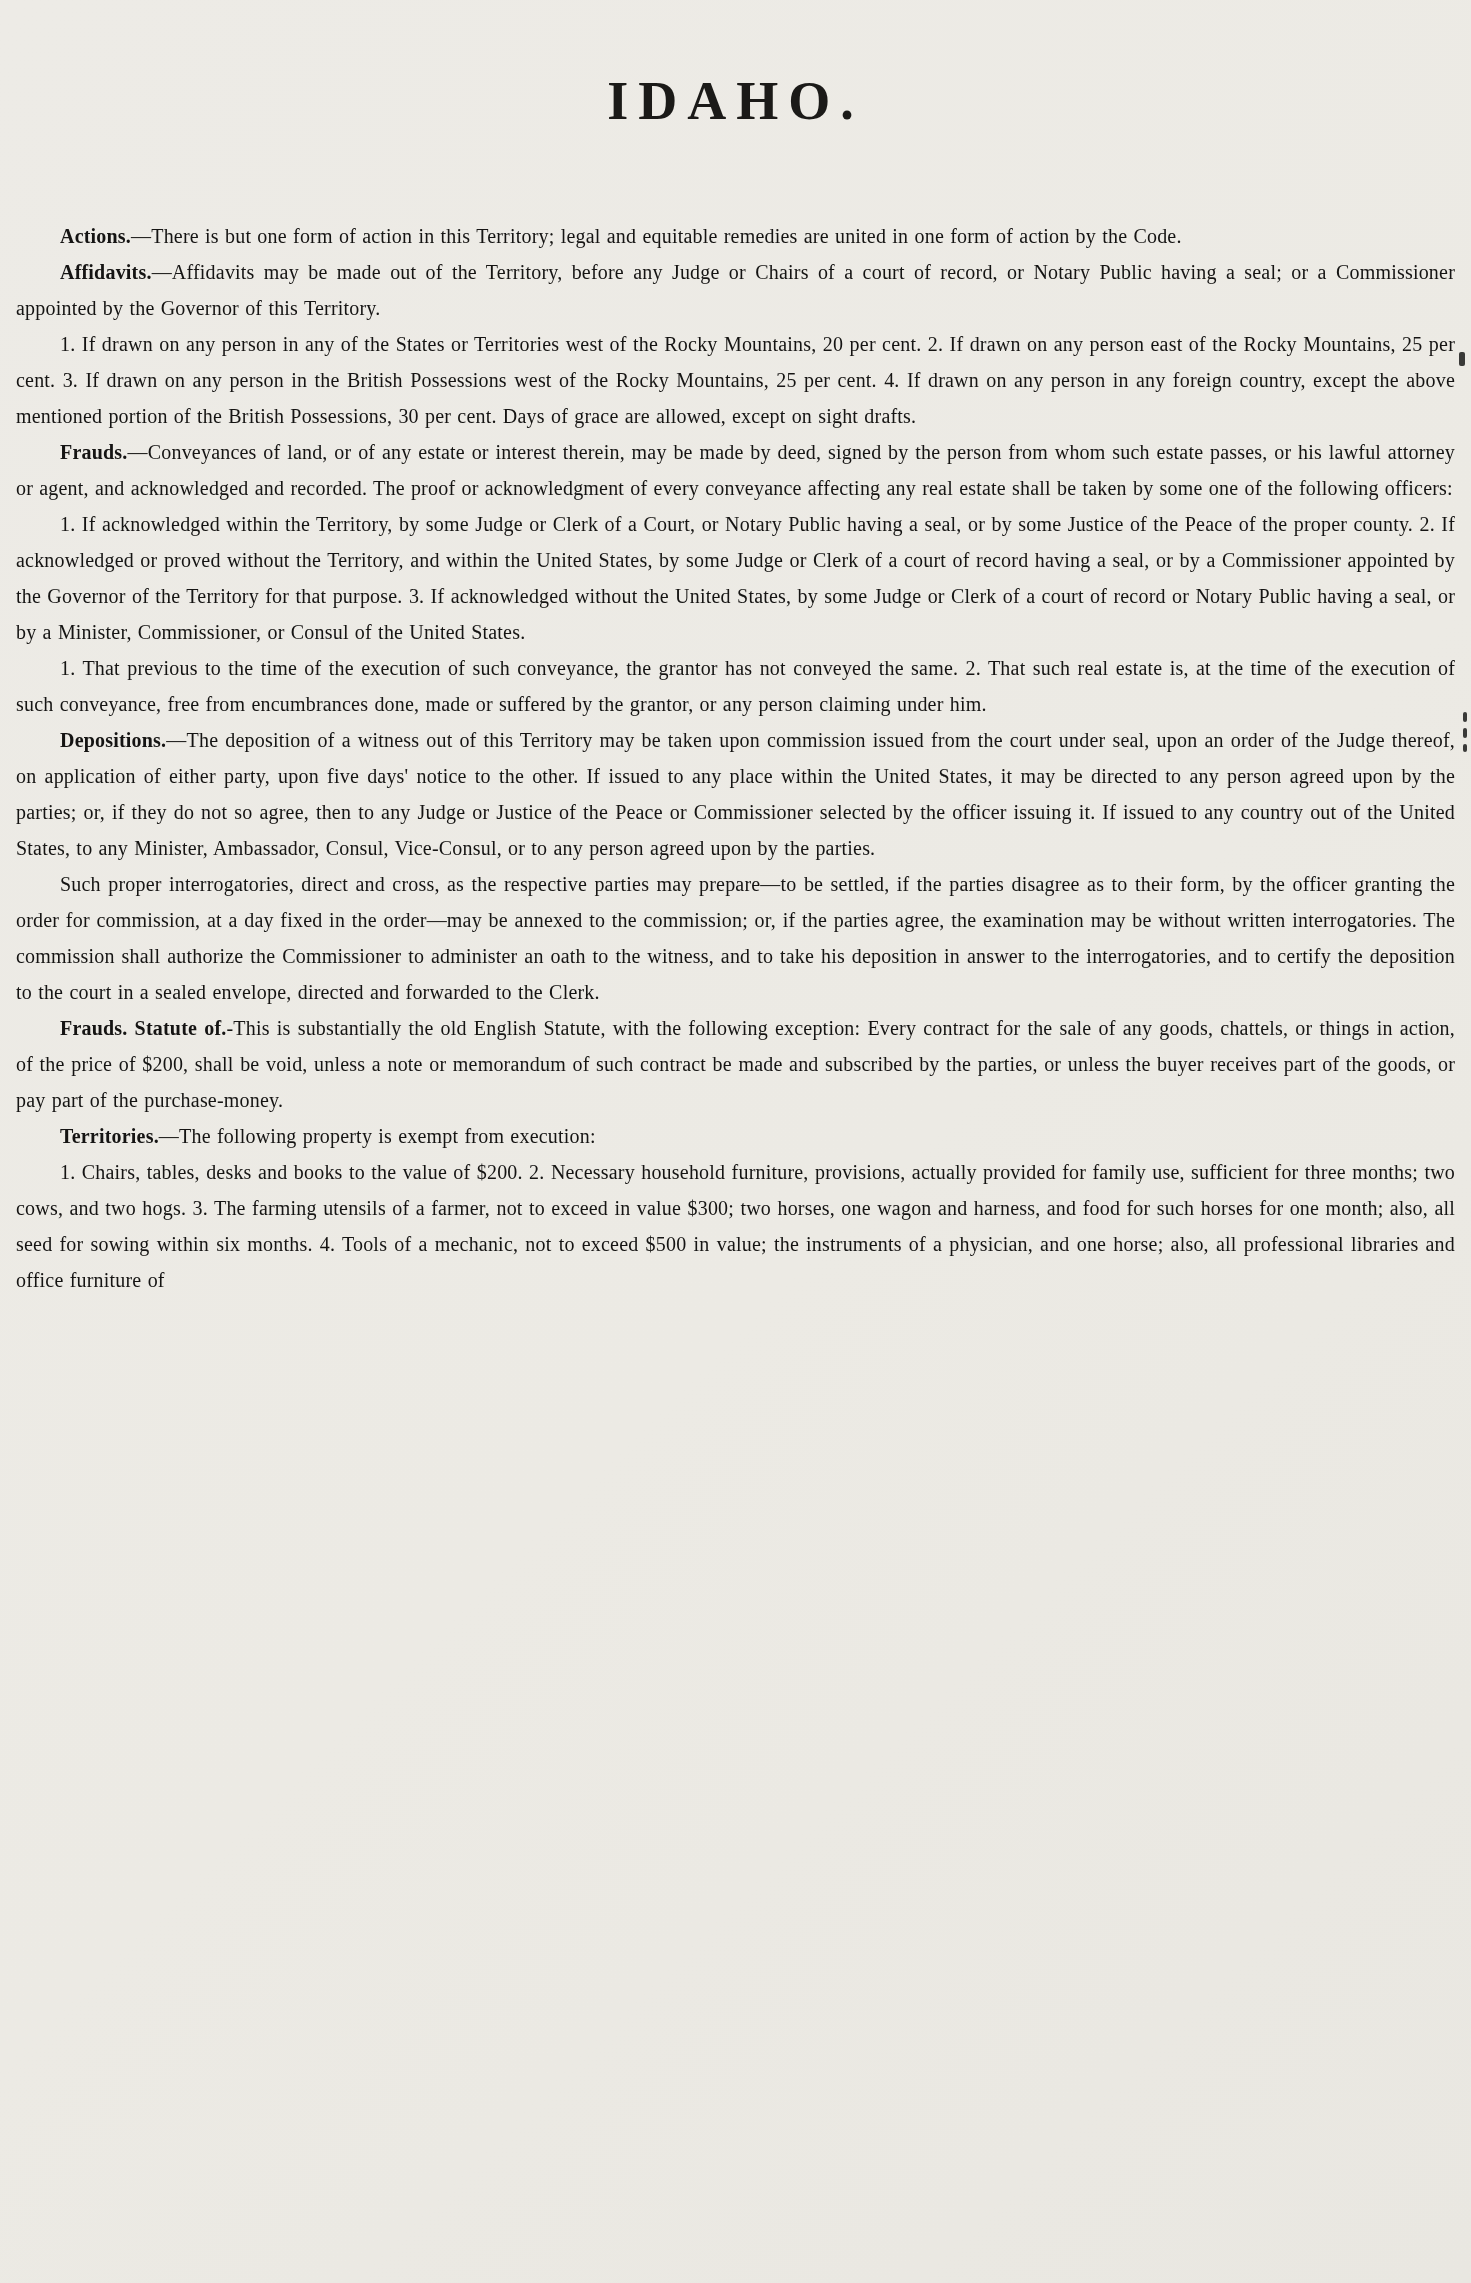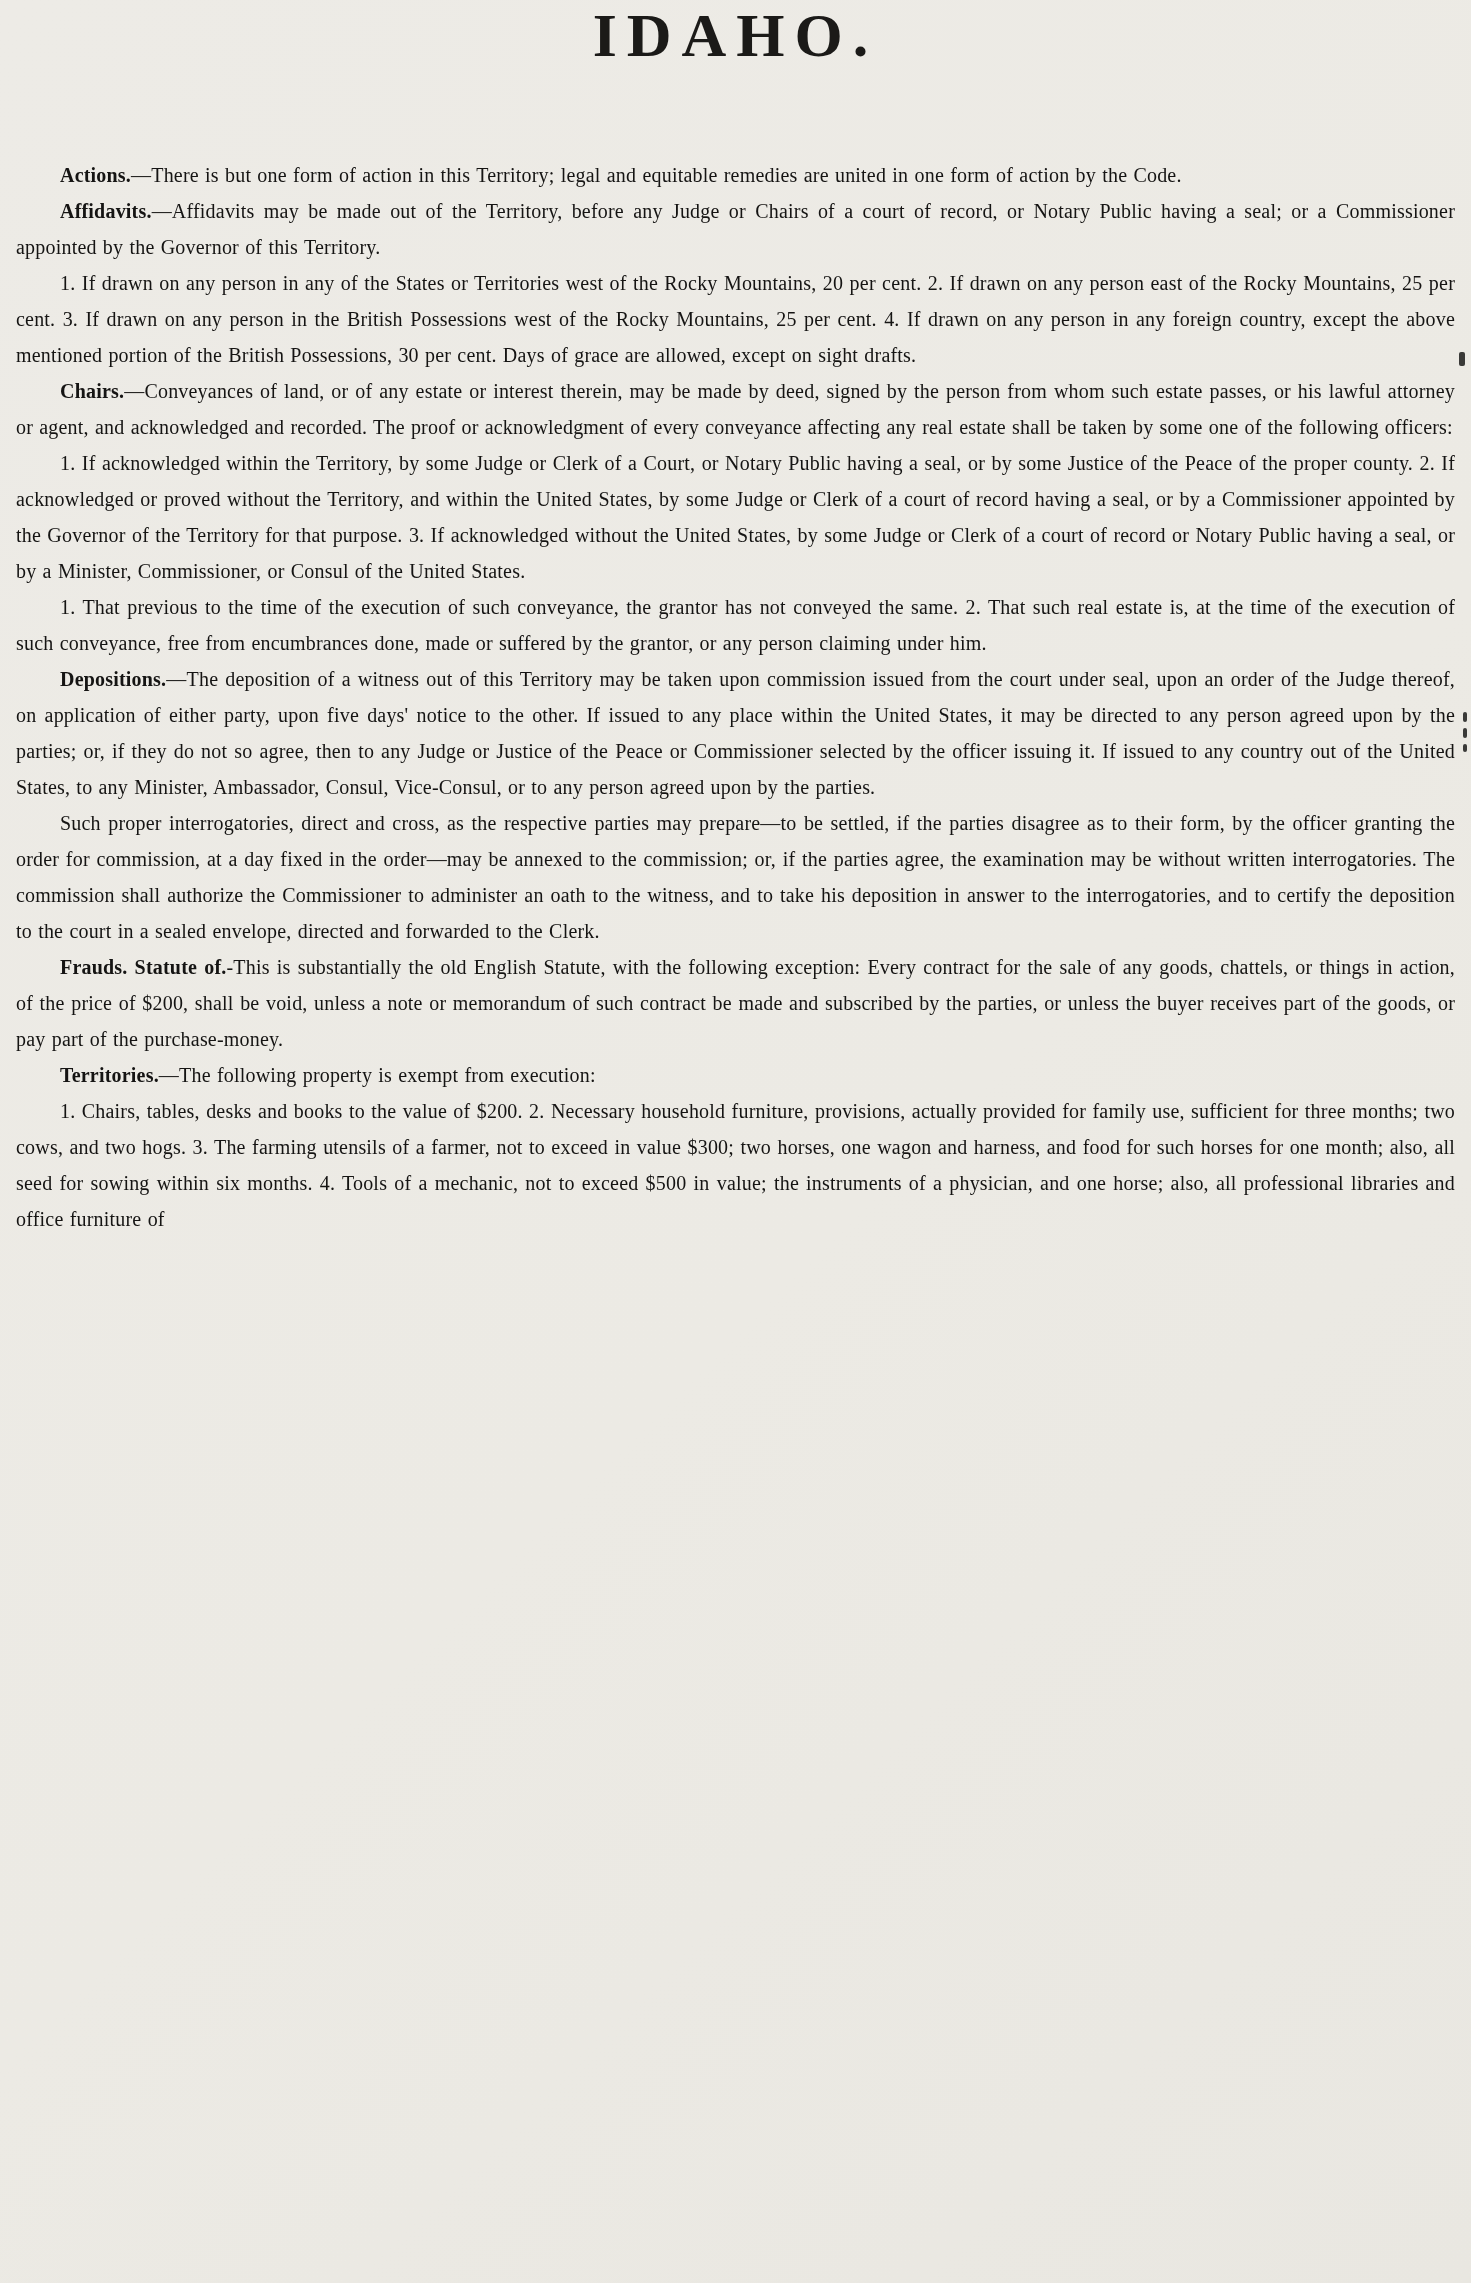--- a/index.html
+++ b/index.html
@@ -15,24 +15,25 @@
     overflow: hidden;
     position: relative;
   }
   .page {
     padding: 0 16px;
     box-sizing: border-box;
     width: 100%;
   }
   .title {
     text-align: center;
-    font-size: 62px;
+    font-size: 54px;
     font-weight: 600;
     letter-spacing: 10px;
     margin: 0;
+    padding-top: 70px;
     color: #1b1a18;
   }
   .content {
     margin-top: 86px;
     font-size: 20px;
     line-height: 36px;
     text-align: justify;
     letter-spacing: 0.2px;
     word-spacing: 1px;
   }
@@ -62,21 +63,21 @@
 
   <div class="content">
 
     <p class="para"><span class="lead">Actions.</span><span>—There is but one form of action in this Territory; legal and equitable remedies are united in one form of action by the Code.</span></p>
 
     <p class="para"><span class="lead">Affidavits.</span><span>—Affidavits may be made out of the Territory, before any Judge or Chairs of a court of record, or Notary Public having a seal; or a Commissioner appointed by the Governor of this Territory.</span></p>
 
 
     <p class="para"><span class="lead"></span><span>1. If drawn on any person in any of the States or Territories west of the Rocky Mountains, 20 per cent. 2. If drawn on any person east of the Rocky Mountains, 25 per cent. 3. If drawn on any person in the British Possessions west of the Rocky Mountains, 25 per cent. 4. If drawn on any person in any foreign country, except the above mentioned portion of the British Possessions, 30 per cent. Days of grace are allowed, except on sight drafts.</span></p>
 
-    <p class="para"><span class="lead">Chairs.</span><span>—Conveyances of land, or of any estate or interest therein, may be made by deed, signed by the person from whom such estate passes, or his lawful attorney or agent, and acknowledged and recorded. The proof or acknowledgment of every conveyance affecting any real estate shall be taken by some one of the following officers:</span></p>
+    <p class="para"><span class="lead">Frauds.</span><span>—Conveyances of land, or of any estate or interest therein, may be made by deed, signed by the person from whom such estate passes, or his lawful attorney or agent, and acknowledged and recorded. The proof or acknowledgment of every conveyance affecting any real estate shall be taken by some one of the following officers:</span></p>
 
     <p class="para"><span class="lead"></span><span>1. If acknowledged within the Territory, by some Judge or Clerk of a Court, or Notary Public having a seal, or by some Justice of the Peace of the proper county. 2. If acknowledged or proved without the Territory, and within the United States, by some Judge or Clerk of a court of record having a seal, or by a Commissioner appointed by the Governor of the Territory for that purpose. 3. If acknowledged without the United States, by some Judge or Clerk of a court of record or Notary Public having a seal, or by a Minister, Commissioner, or Consul of the United States.</span></p>
 
 
 
     <p class="para"><span class="lead"></span><span>1. That previous to the time of the execution of such conveyance, the grantor has not conveyed the same. 2. That such real estate is, at the time of the execution of such conveyance, free from encumbrances done, made or suffered by the grantor, or any person claiming under him.</span></p>
 
     <p class="para"><span class="lead">Depositions.</span><span>—The deposition of a witness out of this Territory may be taken upon commission issued from the court under seal, upon an order of the Judge thereof, on application of either party, upon five days' notice to the other. If issued to any place within the United States, it may be directed to any person agreed upon by the parties; or, if they do not so agree, then to any Judge or Justice of the Peace or Commissioner selected by the officer issuing it. If issued to any country out of the United States, to any Minister, Ambassador, Consul, Vice-Consul, or to any person agreed upon by the parties.</span></p>
 
     <p class="para"><span class="lead"></span><span>Such proper interrogatories, direct and cross, as the respective parties may prepare—to be settled, if the parties disagree as to their form, by the officer granting the order for commission, at a day fixed in the order—may be annexed to the commission; or, if the parties agree, the examination may be without written interrogatories. The commission shall authorize the Commissioner to administer an oath to the witness, and to take his deposition in answer to the interrogatories, and to certify the deposition to the court in a sealed envelope, directed and forwarded to the Clerk.</span></p>

